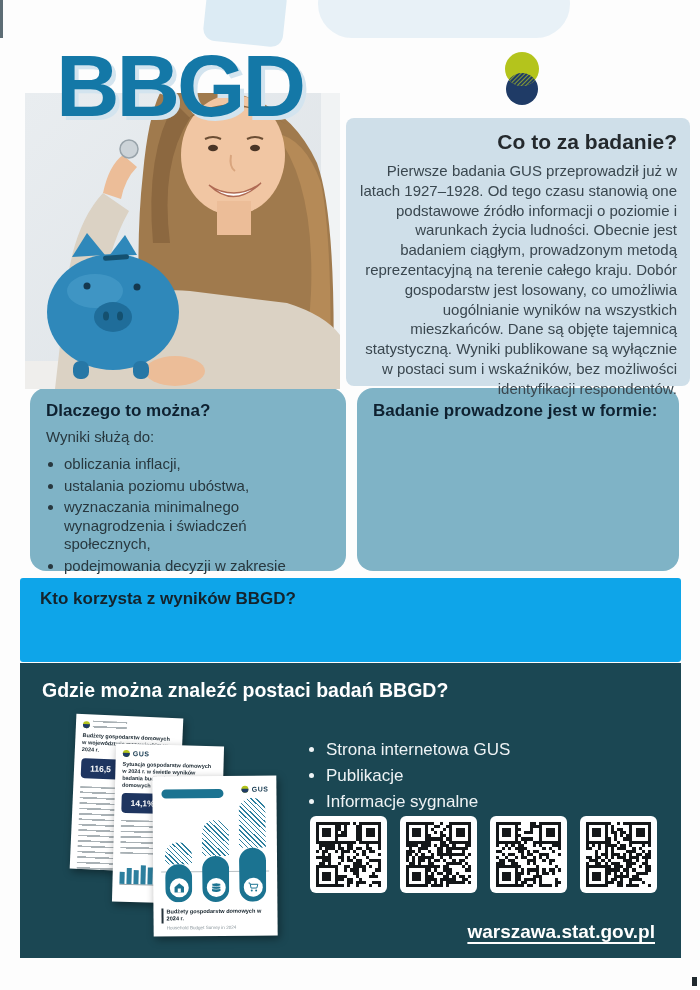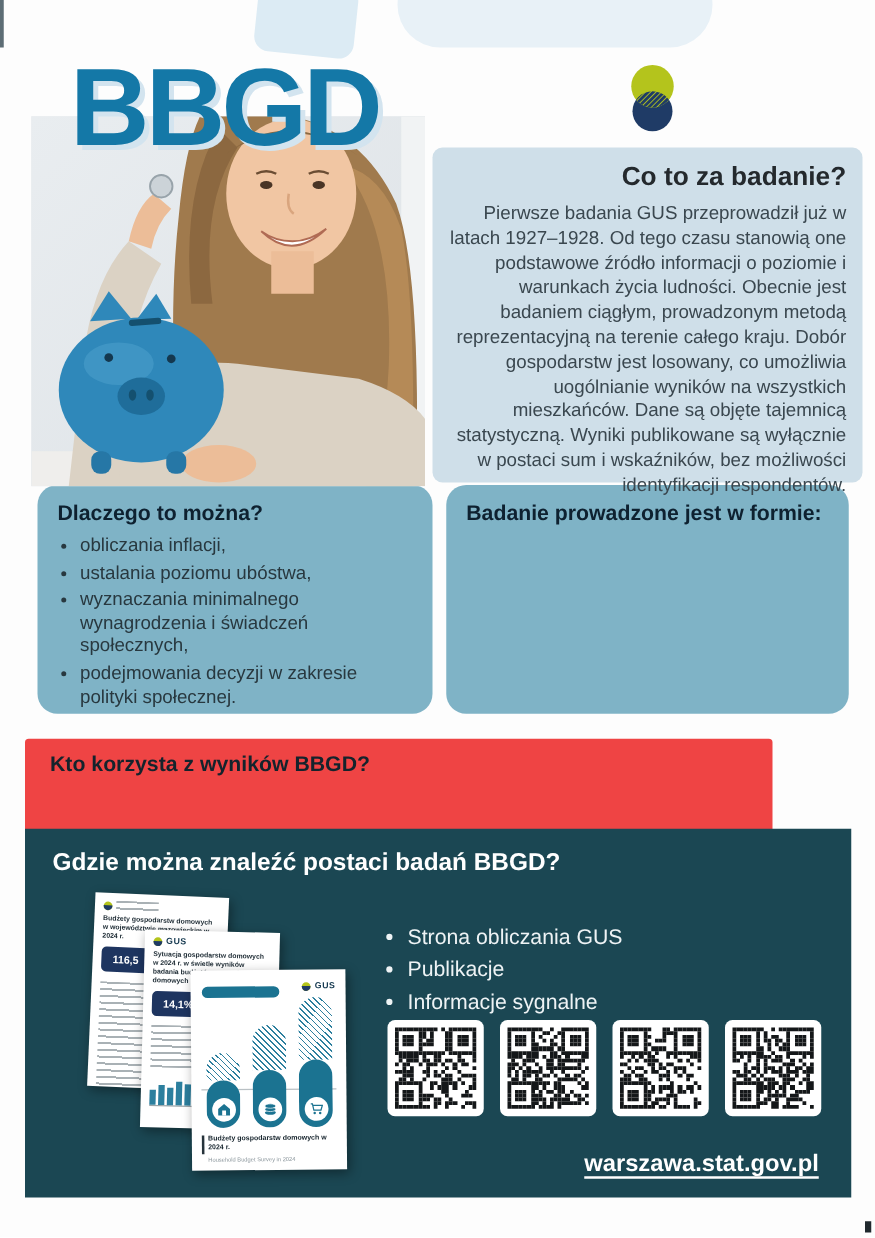--- a/index.html
+++ b/index.html
@@ -36,21 +36,21 @@
   .box{background:#7fb3c6;border-radius:16px;box-sizing:border-box;padding:13px 16px 0 16px;}
   .box-why{left:30px;top:388px;width:316px;height:183px;}
   .box-forms{left:357px;top:388px;width:322px;height:183px;}
   .box h3{margin:0 0 7px;font-size:17px;color:#0e2130;}
   .box .intro{margin:0 0 10px;font-size:15px;color:#28383f;}
   .box ul{margin:0;padding-left:18px;font-size:15px;line-height:1.24;color:#28383f;}
   .box-why li{margin-bottom:3px;}
   .box-forms li{margin-bottom:14px;}
 
   
-  .who{left:20px;top:591px;width:598px;height:84px;background:#ef4444;border-radius:3px;
+  .who{left:20px;top:578px;width:661px;height:84px;background:#0ea5e9;border-radius:3px;
        box-sizing:border-box;padding:11px 20px 0 20px;}
   .who h3{margin:0 0 5px;font-size:17px;color:#14232c;}
   .who p{margin:0;font-size:15px;line-height:1.32;color:#2e3c44;}
 
   
   .where{left:20px;top:663px;width:661px;height:295px;background:#1b4753;}
   .where h2{position:absolute;left:22px;top:16px;margin:0;font-size:19.5px;color:#ffffff;}
   .where-list{position:absolute;left:288px;top:74px;margin:0;padding-left:18px;color:#eef3f5;
               font-size:17px;line-height:26px;}
   .qr-row{position:absolute;left:290px;top:153px;display:flex;gap:13px;}
@@ -166,20 +166,21 @@
     </svg>
   </div>
 
   <section class="abs about">
     <h2>Co to za badanie?</h2>
     <p>Pierwsze badania GUS przeprowadził już w latach 1927–1928. Od tego czasu stanowią one podstawowe źródło informacji o poziomie i warunkach życia ludności. Obecnie jest badaniem ciągłym, prowadzonym metodą reprezentacyjną na terenie całego kraju. Dobór gospodarstw jest losowany, co umożliwia uogólnianie wyników na wszystkich mieszkańców. Dane są objęte tajemnicą statystyczną. Wyniki publikowane są wyłącznie w postaci sum i wskaźników, bez możliwości identyfikacji respondentów.</p>
   </section>
 
   <section class="abs box box-why">
     <h3>Dlaczego to można?</h3>
+    <p class="intro">Wyniki służą do:</p>
     <ul>
       <li>obliczania inflacji,</li>
       <li>ustalania poziomu ubóstwa,</li>
       <li>wyznaczania minimalnego wynagrodzenia i świadczeń społecznych,</li>
       <li>podejmowania decyzji w zakresie polityki społecznej.</li>
     </ul>
   </section>
 
   <section class="abs box box-forms">
     <h3>Badanie prowadzone jest w formie:</h3>
@@ -274,21 +275,21 @@
           </div>
         </div>
         <div style="position:absolute;left:8px;right:8px;top:132px;">
           <div class="front-title">Budżety gospodarstw domowych w 2024 r.</div>
           <div class="front-sub">Household Budget Survey in 2024</div>
         </div>
       </div>
     </div>
 
     <ul class="where-list">
-      <li>Strona obliczania GUS</li>
+      <li>Strona internetowa GUS</li>
       <li>Publikacje</li>
       <li>Informacje sygnalne</li>
     </ul>
 
     <div class="qr-row">
       <div class="qr">
           <div class="qr-grid">
             <i style="grid-area: 1 / 1;"></i>
             <i style="grid-area: 1 / 2;"></i>
             <i style="grid-area: 1 / 3;"></i>

